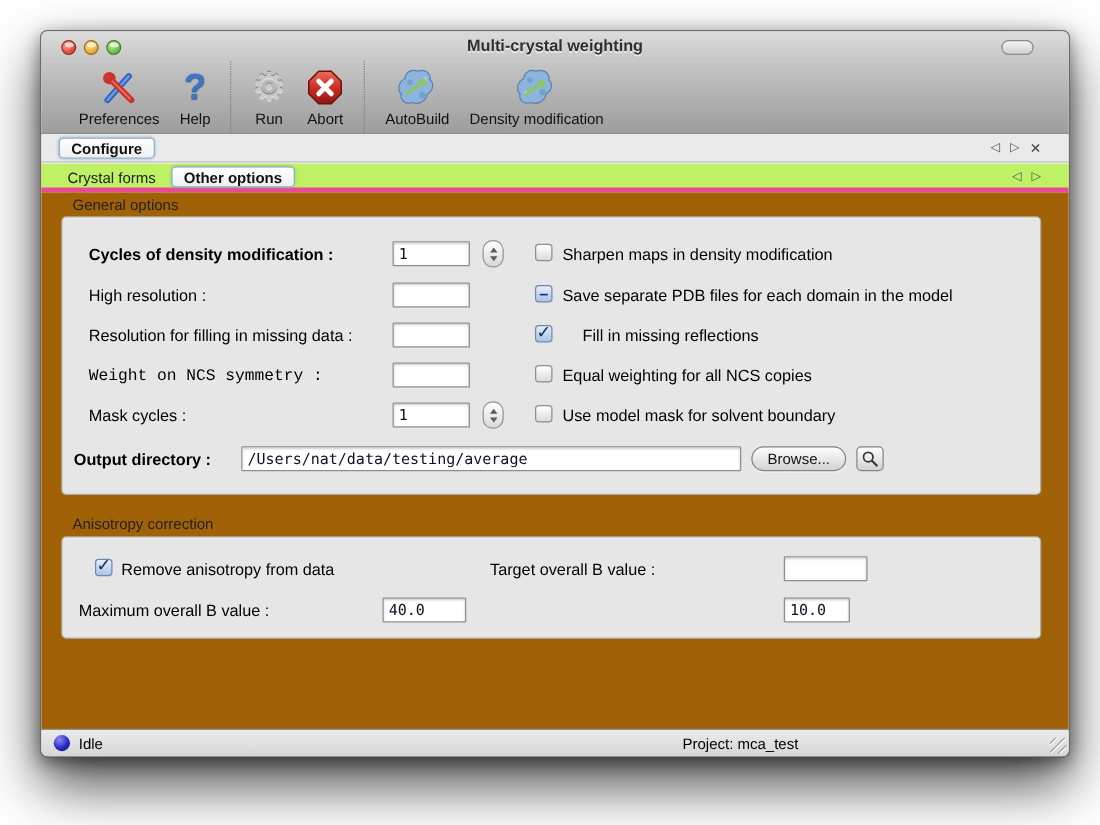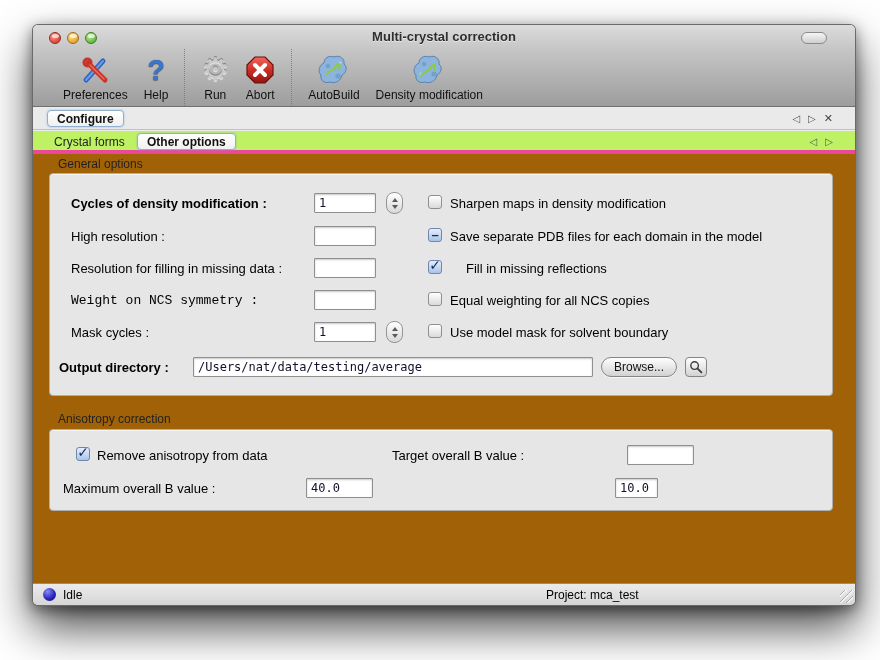--- a/index.html
+++ b/index.html
@@ -131,21 +131,21 @@
 <body>
 
 <div class="window">
 
   <div class="titlebar">
     <div class="traffic">
       <div class="light red"></div>
       <div class="light yellow"></div>
       <div class="light green"></div>
     </div>
-    <div class="title">Multi-crystal correction</div>
+    <div class="title">Multi-crystal weighting</div>
     <div class="pillbtn"></div>
   </div>
 
   <div class="toolbar">
     <div class="toolgroup">
       <div class="toolitem">
         <div class="toolicon">
           <svg width="32" height="32" viewBox="0 0 32 32">
             <line x1="7" y1="26" x2="24" y2="7" stroke="#2f62c4" stroke-width="5" stroke-linecap="round"></line>
             <line x1="7" y1="26" x2="24" y2="7" stroke="#6f9ae0" stroke-width="2" stroke-linecap="round"></line>
@@ -293,21 +293,21 @@
 
     <div class="cb cb-checked" style="left:43px;top:293px;"></div>
     <span class="cblabel" style="left:64px;top:294px;">Remove anisotropy from data</span>
 
     <span class="flabel" style="left:359px;top:294px;">Target overall B value :</span>
     <input class="tfield" style="left: 594px; top: 291px; width: 67px;" value="">
 
     <span class="flabel" style="left:30px;top:327px;">Maximum overall B value :</span>
     <input class="tfield" style="left: 273px; top: 324px; width: 67px;" value="40.0">
 
-    <input class="tfield" style="left: 582px; top: 324px; width: 43px;" value="10.0">
+    <input class="tfield" style="left: 594px; top: 324px; width: 53px;" value="10.0">
   </div>
 
   <div class="statusbar">
     <div class="sphere"></div>
     <div class="statustext">Idle</div>
     <div class="projecttext">Project: mca_test</div>
     <div class="grip"></div>
   </div>
 
 </div>

